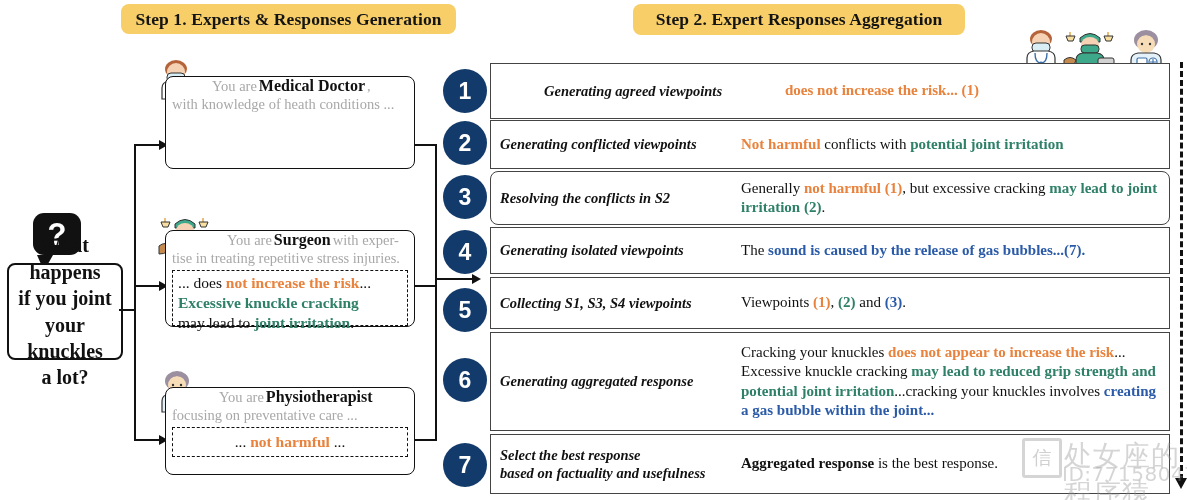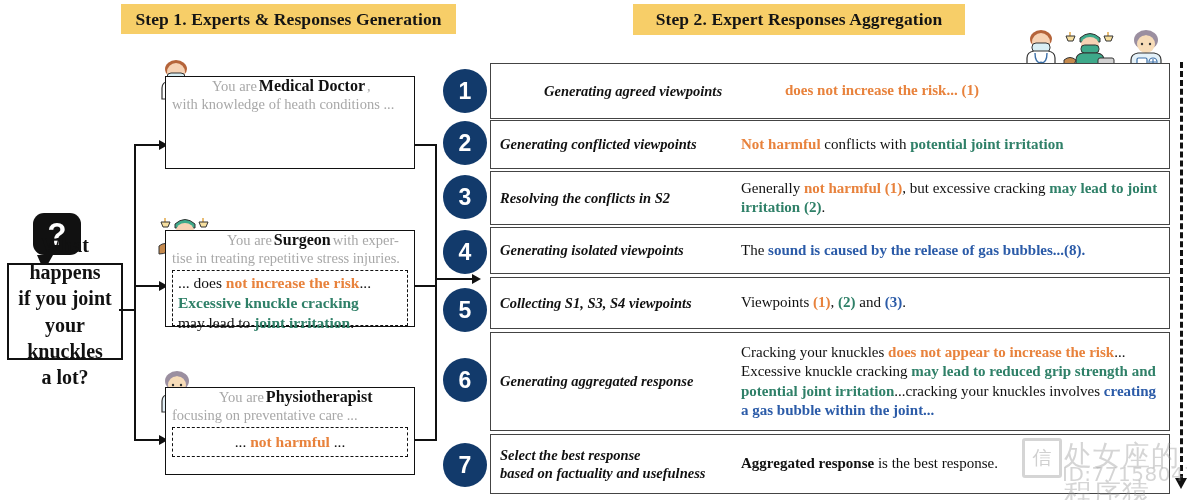--- a/index.html
+++ b/index.html
@@ -1,21 +1,21 @@
 <!DOCTYPE html>
 <html><head>
 <meta charset="utf-8">
 <style>
   html,body{margin:0;padding:0;background:#fff;}
   body{
     width:1187px;height:500px;position:relative;overflow:hidden;
     font-family:"Liberation Serif","DejaVu Serif",serif;
     color:#111;
   }
-  .abs{position:absolute;}
+  .abs{position:absolute;border-radius:8px;}
 
   
   .step-banner{
     background:#F7CE68;
     font-weight:bold;
     font-size:17.5px;
     letter-spacing:.1px;
     display:flex;align-items:center;justify-content:center;
     color:#141414;
     white-space:nowrap;
@@ -268,32 +268,32 @@
 
 <div class="circ" style="left:443px;top:121px;">2</div>
 <div class="row" style="left:490px;top:120px;width:680px;height:49px;">
   <div class="row-label">Generating conflicted viewpoints</div>
   <div class="row-content">
     <span class="orange">Not harmful</span> conflicts with <span class="green">potential joint irritation</span>
   </div>
 </div>
 
 <div class="circ" style="left:443px;top:175px;">3</div>
-<div class="row" style="left:490px;top:171px;width:680px;height:54px;">
+<div class="row" style="left:490px;top:171px;width:680px;height:54px;border-radius:8px;">
   <div class="row-label">Resolving the conflicts in S2</div>
   <div class="row-content">
     Generally <span class="orange">not harmful (1)</span>, but excessive cracking <span class="green">may lead to joint irritation (2)</span>.
   </div>
 </div>
 
 <div class="circ" style="left:443px;top:230px;">4</div>
 <div class="row" style="left:490px;top:227px;width:680px;height:47px;">
   <div class="row-label">Generating isolated viewpoints</div>
   <div class="row-content">
-    The <span class="blue">sound is caused by the release of gas bubbles...(8).</span>
+    The <span class="blue">sound is caused by the release of gas bubbles...(7).</span>
   </div>
 </div>
 
 <div class="circ" style="left:443px;top:288px;">5</div>
 <div class="row" style="left:490px;top:277px;width:680px;height:52px;">
   <div class="row-label">Collecting S1, S3, S4 viewpoints</div>
   <div class="row-content">
     Viewpoints <span class="orange">(1)</span>, <span class="green">(2)</span> and <span class="blue">(3)</span>.
   </div>
 </div>

